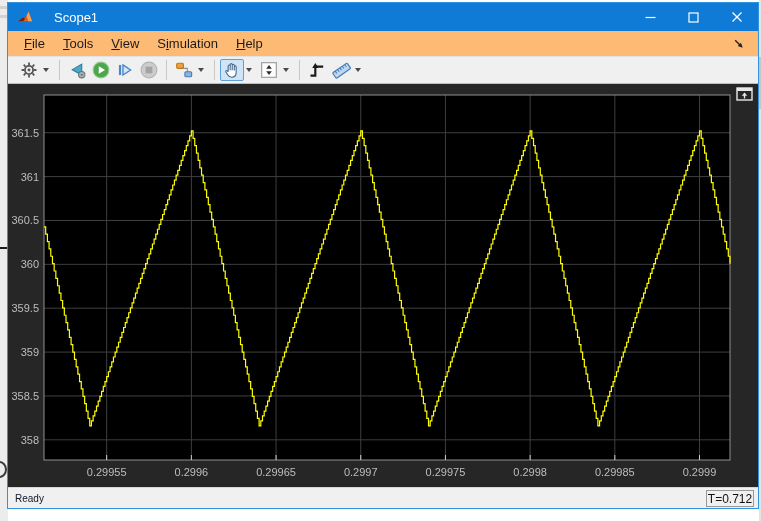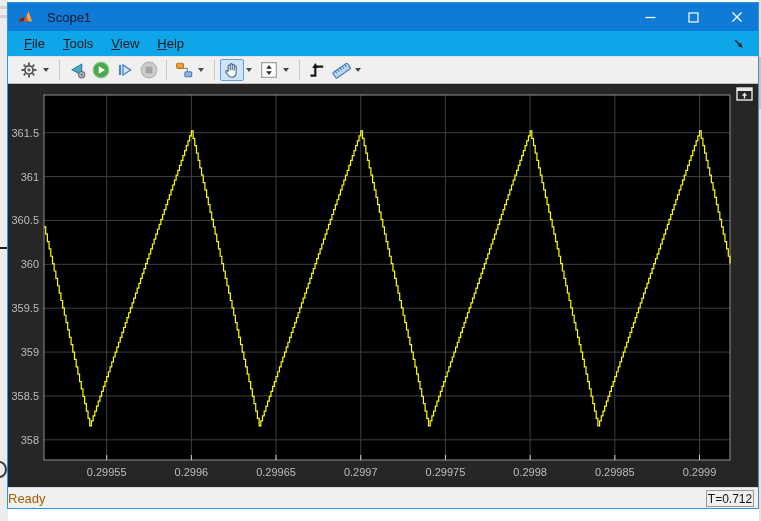--- a/index.html
+++ b/index.html
@@ -12,25 +12,25 @@
   .strip-left .wire{position:absolute;left:0;top:247px;width:8px;height:2px;background:#1a1a1a}
   .strip-left .arc{position:absolute;left:-8px;top:461px;width:15px;height:17px;border:2px solid #3a3a3a;border-radius:50%;background:#ececec}
   .strip-right{position:absolute;left:759px;top:0;width:2px;height:521px;background:#e3e3e3}
   .strip-right .scrollpiece{position:absolute;left:0;top:57px;width:2px;height:52px;background:#c6c6c6}
   .strip-top{position:absolute;left:0;top:0;width:761px;height:2px;background:#ffffff}
 
   .scope-window{position:absolute;left:7px;top:2px;width:752px;height:507px;
     border:1px solid var(--c-window_border,#2f93e0);background:#fff;display:flex;flex-direction:column}
 
   .titlebar{height:28px;background:var(--c-titlebar,#0f7bd7);display:flex;align-items:center;padding-left:9px;flex:0 0 auto}
-  .title-text{color:#0f172a;font-size:13px;margin-left:14px}
+  .title-text{color:#ffffff;font-size:13px;margin-left:21px}
   .win-controls{margin-left:auto;display:flex;height:100%}
   .win-btn{width:43px;height:100%;display:flex;align-items:center;justify-content:center}
 
-  .menubar{height:26px;background:#0ea5e9;display:flex;align-items:center;padding-left:7px;
+  .menubar{height:26px;background:#fdba74;display:flex;align-items:center;padding-left:7px;
     position:relative;border-bottom:1px solid #e2e2e2;flex:0 0 auto}
   .menu-item{font-size:13px;color:#1b1b1b;padding:4px 9px}
   .menu-item u{text-decoration:underline}
   .menu-corner{position:absolute;right:12px;top:5px}
 
   .toolbar{height:27px;background:var(--c-toolbar_bg,#f0f0f0);border-bottom:1px solid #bdbdbd;
     display:flex;align-items:center;padding-left:9px;flex:0 0 auto}
   .tb-btn{width:24px;height:22px;display:flex;align-items:center;justify-content:center;
     border:1px solid transparent;border-radius:2px;flex:0 0 auto}
   .tb-btn.selected{background:var(--c-selected_tool_bg,#cfe5f7);border-color:var(--c-selected_tool_border,#5f9fd6)}
@@ -38,21 +38,21 @@
   .tb-caret{width:0;height:0;border-left:3.5px solid transparent;border-right:3.5px solid transparent;
     border-top:4px solid #4a4a4a;margin:0 5px 0 2px;flex:0 0 auto}
 
   .figure{flex:1 1 auto;background:var(--c-figure_bg,#262626);position:relative;overflow:hidden}
   .figure svg.plot{display:block;width:100%;height:100%}
   svg text{font-family:"Liberation Sans",sans-serif}
   .undock-btn{position:absolute;top:2px;right:5px;width:18px;height:15px;display:flex;align-items:center;justify-content:center}
 
   .statusbar{height:21px;background:var(--c-status_bg,#f0f0f0);border-top:1px solid #d8d8d8;
     display:flex;align-items:center;position:relative;flex:0 0 auto}
-  .status-left{font-size:13px;color:#a16207;margin-left:0}
+  .status-left{font-size:10px;color:#0f172a;margin-left:7px}
   .tbox{position:absolute;right:4px;top:2px;width:48px;height:17px;border:1px solid #999;
     font-size:12px;display:flex;align-items:center;justify-content:center;color:#111;background:#f0f0f0}
 
   .bottom-strip{position:absolute;left:0;top:509px;width:761px;height:12px;background:#ffffff;overflow:hidden}
   .bottom-strip .blk-label{position:absolute;top:2px;font-size:11px;color:#111;white-space:nowrap}
   .bottom-strip .blk-bar{position:absolute;top:0;height:4px;background:#111}
   .bottom-strip .wire-v{position:absolute;top:0;width:1px;height:12px;background:#111}
 </style>
 </head>
 <body>
@@ -105,20 +105,21 @@
           </span>
         </div>
       </div>
     </div>
 
     <div class="menubar">
       <span style="display:flex">
           <span class="menu-item"><u>F</u>ile</span>
           <span class="menu-item"><u>T</u>ools</span>
           <span class="menu-item"><u>V</u>iew</span>
+          <span class="menu-item">S<u>i</u>mulation</span>
           <span class="menu-item"><u>H</u>elp</span>
         </span>
       <span class="menu-corner" style="display:flex">
         <svg width="15" height="15" viewBox="0 0 16 16">
           <line x1="4.5" y1="4.5" x2="9.5" y2="9.5" stroke="#222" stroke-width="1.5"></line>
           <polygon points="12.5,12.5 10.6,7.2 7.2,10.6" fill="#222"></polygon>
         </svg>
       </span>
     </div>
 

